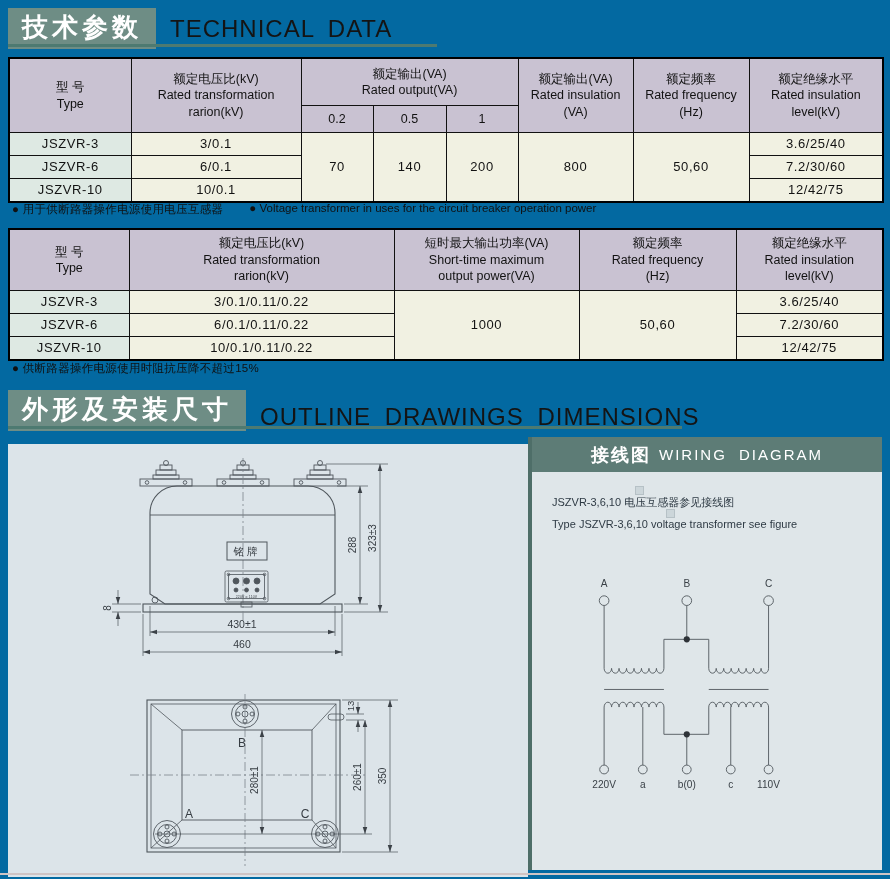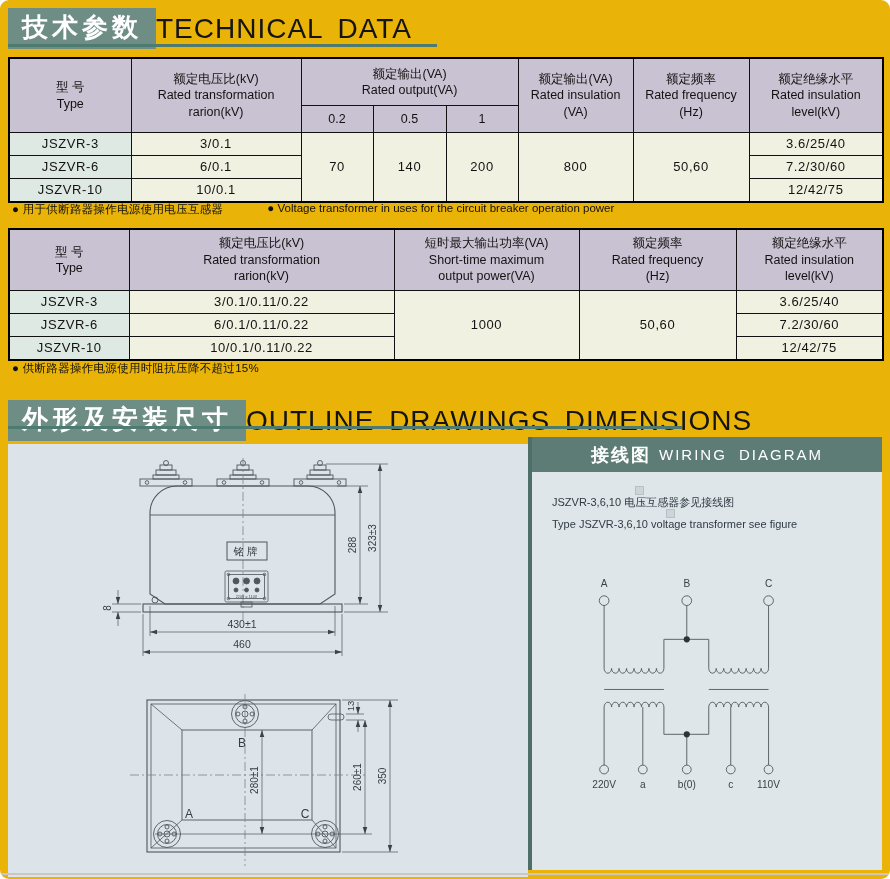--- a/index.html
+++ b/index.html
@@ -1,43 +1,43 @@
 <!DOCTYPE html>
 <html><head>
 <meta charset="utf-8">
 <style>
   html,body{margin:0;padding:0;background:#ffffff;}
-  .page{position:relative;width:890px;height:879px;background:#eab308;overflow:hidden;
-        font-family:"Liberation Sans","DejaVu Sans",sans-serif;color:#121212;border-radius:9px;}
+  .page{position:relative;width:890px;height:879px;background:#0369a1;overflow:hidden;
+        font-family:"Liberation Sans","DejaVu Sans",sans-serif;color:#121212;}
 
   
   .sec-header{position:absolute;left:8px;display:flex;align-items:stretch;}
   .zh-badge{background:#6e8d85;color:#ffffff;font-weight:bold;font-size:26px;letter-spacing:4px;
             padding:2px 14px 4px 14px;display:flex;align-items:center;}
-  .en-title{font-size:28px;color:#141414;letter-spacing:1px;word-spacing:6px;
-            display:flex;align-items:center;white-space:nowrap;}
+  .en-title{font-size:24px;color:#141414;letter-spacing:1px;word-spacing:6px;
+            display:flex;align-items:center;margin-left:14px;white-space:nowrap;}
   .sec-underline{position:absolute;left:8px;height:3px;background:#4d7a71;}
 
   
   table.data{position:absolute;left:8px;border-collapse:collapse;table-layout:fixed;width:874px;}
   table.data th,table.data td{border:1.4px solid #111111;text-align:center;vertical-align:middle;
             font-size:12.5px;line-height:1.32;padding:1px 2px;overflow:hidden;}
   table.data th{background:#c9c2d2;font-weight:normal;white-space:pre-line;}
   table.data td{background:#f1f1e2;font-size:13px;letter-spacing:0.6px;}
   table.data td.typecell{background:#dee9e3;}
   table.data{border:2px solid #000;}
   .t1 .hrow1 th{height:44px;}
   .t1 .hrow2 th{height:24px;}
   .t1 tbody tr{height:23px;}
   .t2 thead th{height:58px;}
   .t2 tbody tr{height:23px;}
 
   .note{position:absolute;left:12px;display:flex;font-size:11.5px;color:#101010;white-space:nowrap;}
   .note .zh{letter-spacing:0.3px;}
-  .note .en{margin-left:44px;}
+  .note .en{margin-left:26px;}
 
   
   .drawings{position:absolute;left:8px;top:437px;width:874px;height:433px;display:flex;}
   .left-panel{position:relative;width:520px;height:433px;background:#dce4e9;margin-top:7px;}
   .divider{width:4px;height:433px;background:#4e6e68;}
   .right-panel{position:relative;width:350px;height:433px;background:#dfe6e9;}
   .wiring-header{height:35px;background:#5d7c76;display:flex;align-items:center;justify-content:center;}
   .wiring-header .wzh{color:#fff;font-weight:bold;font-size:18px;letter-spacing:2px;margin-right:8px;}
   .wiring-header .wen{color:#fff;font-size:15px;letter-spacing:2px;word-spacing:6px;}
   .wiring-body{position:relative;width:350px;height:398px;}
@@ -167,21 +167,21 @@
         <td>10/0.1/0.11/0.22</td>
         <td>12/42/75</td>
       </tr>
     </tbody>
   </table>
 
   <div class="note" style="top:361px;">
     <span class="zh">● 供断路器操作电源使用时阻抗压降不超过15%</span>
   </div>
 
-  <div class="sec-header" style="top:400px;">
+  <div class="sec-header" style="top:390px;align-items:flex-end;">
     <span class="zh-badge">外形及安装尺寸</span>
     <span class="en-title">OUTLINE DRAWINGS DIMENSIONS</span>
   </div>
   <div class="sec-underline" style="top:426px;width:674px;"></div>
 
   <div class="drawings">
 
     <div class="left-panel">
       <svg width="520" height="433" viewBox="0 0 520 433">
         <defs>

